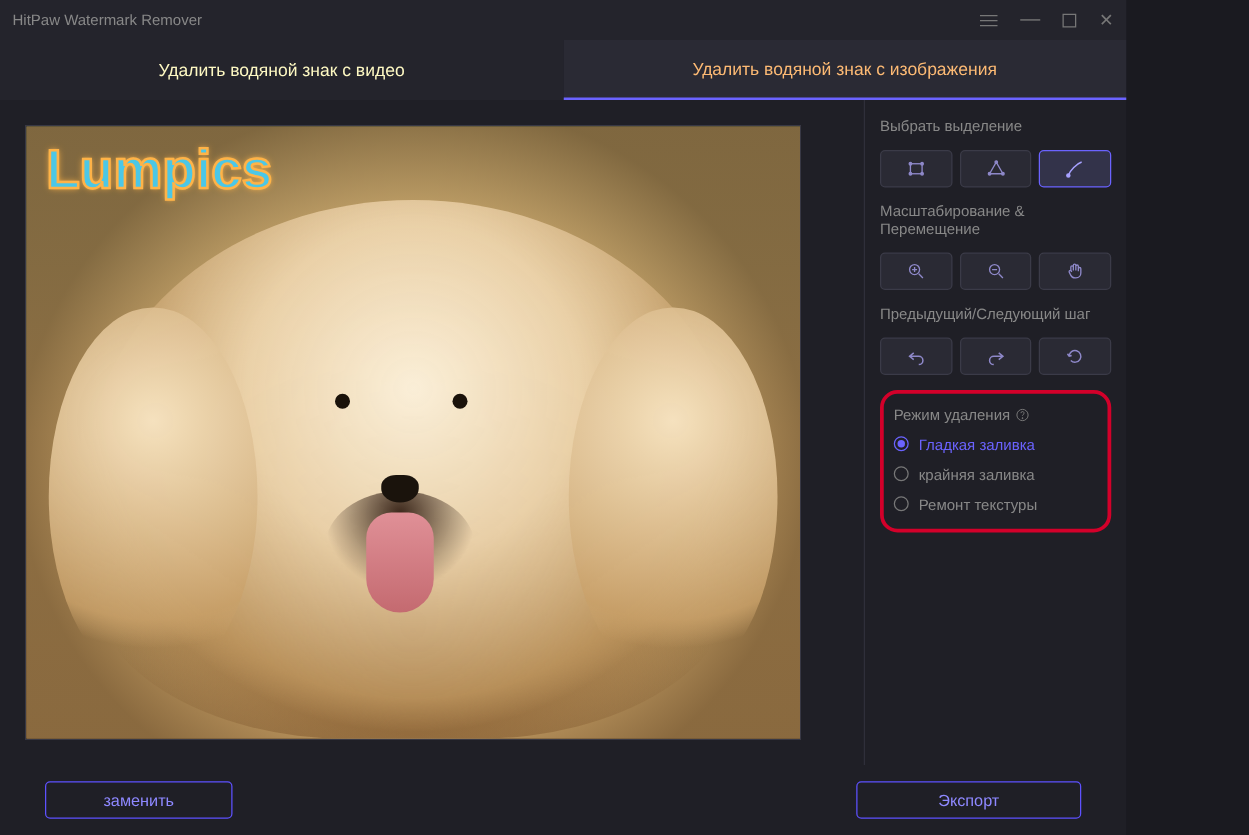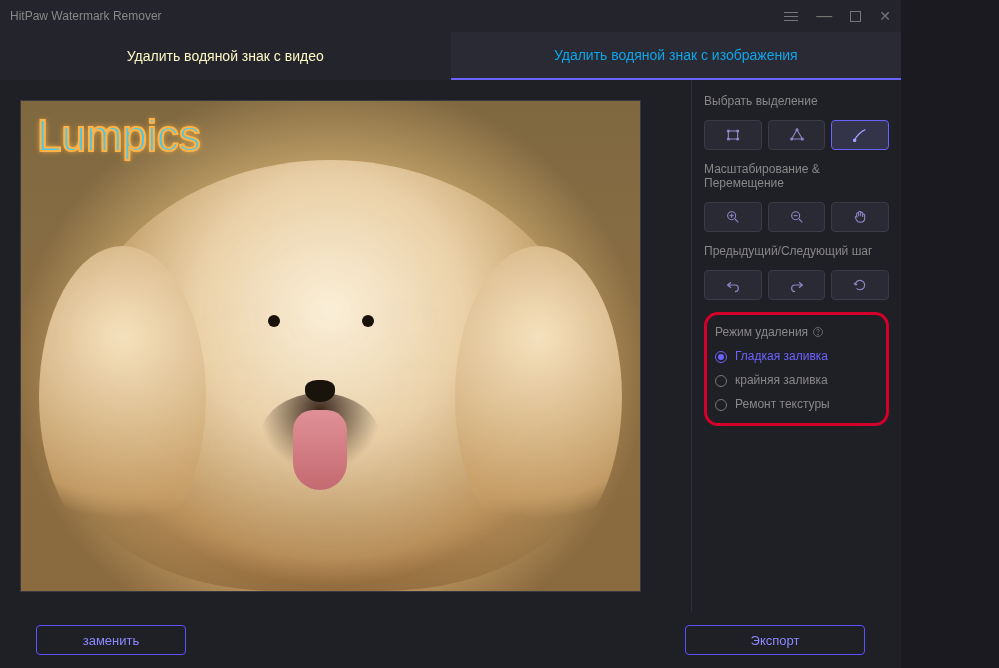--- a/index.html
+++ b/index.html
@@ -10,21 +10,21 @@
   .titlebar { height: 32px; display: flex; align-items: center; justify-content: space-between; padding: 0 10px; background: #24242c; }
   .titlebar .title { color: #888; font-size: 12px; }
   .winctl { display: flex; gap: 18px; align-items: center; }
   .winctl span, .winctl svg { color: #777; cursor: pointer; }
   .winctl .lines { display:inline-flex; flex-direction:column; gap:3px; }
   .winctl .lines i { display:block; width:14px; height:1px; background:#777; }
 
   
   .tabs { display:flex; height: 48px; }
   .tab { flex:1; display:flex; align-items:center; justify-content:center; font-size:14px; color:#fef9c3; cursor:pointer; background:#24242c; }
-  .tab.active { color:#0ea5e9; border-bottom:2px solid #6b63ff; background:#2a2a34; }
+  .tab.active { color:#fdba74; border-bottom:2px solid #6b63ff; background:#2a2a34; }
 
   
   .main { flex:1; display:flex; }
 
   .canvas-area { flex:1; padding: 20px; display:flex; flex-direction:column; }
   .canvas { flex:1; border:1px solid #383844; background:#000; position:relative; overflow:hidden; }
 
   
   .photo {
     position:absolute; inset:0;
@@ -49,37 +49,37 @@
   .nose { position:absolute; left:48%; top:51%; width:30px; height:22px; background:#1a130c; border-radius:40% 40% 50% 50%; transform:translateX(-50%);}
   .tongue { position:absolute; left:48%; top:58%; width:54px; height:80px; background:linear-gradient(#e09097,#c46a70); border-radius:30px 30px 40px 40px; transform:translateX(-50%);}
   .mouth { position:absolute; left:48%; top:54%; width:120px; height:90px; background:radial-gradient(circle at 50% 20%, rgba(40,20,10,0.9), rgba(40,20,10,0) 65%); border-radius:50%; transform:translateX(-50%);}
   .eye { position:absolute; width:12px; height:12px; background:#1a120a; border-radius:50%; top:36%;}
   .eye.l{ left:38%;} .eye.r{ left:56%;}
 
   
   .wm {
     position:absolute; top:10px; left:16px;
     font-family: "Comic Sans MS", cursive, sans-serif;
-    font-size: 44px; font-weight:400;
+    font-size: 44px; font-weight:700;
     color:#4cc7e6;
     -webkit-text-stroke: 2px #ffb347;
     text-shadow: 0 0 6px #ffb347, 0 0 2px #ffce7a;
   }
 
   
   .sidebar { width:210px; padding: 14px 12px; border-left:1px solid #2f2f3a; display:flex; flex-direction:column; gap:12px; font-size:12px;margin-left:30px; }
   .sec-label { color:#888; font-size:12px; display:flex; align-items:center; gap:4px;}
   .toolrow { display:flex; gap:6px; }
   .toolbtn { flex:1; height:30px; border:1px solid #3b3b48; background:#2a2a34; border-radius:4px; display:flex; align-items:center; justify-content:center; cursor:pointer; color:#8e88c9;}
   .toolbtn.active { border-color:#6b63ff; color:#a7a1ff; background:#33334a; }
 
   .mode-box {
     border:3px solid #d3002a; border-radius:14px; padding:10px 8px 12px; display:flex; flex-direction:column; gap:10px;
   }
-  .radio { display:flex; align-items:flex-end; gap:8px; cursor:pointer; color:#888; }
+  .radio { display:flex; align-items:flex-start; gap:8px; cursor:pointer; color:#888; }
   .radio .dot { width:12px; height:12px; border:1.5px solid #777; border-radius:50%; display:inline-block; position:relative;}
   .radio.sel { color:#6b63ff; }
   .radio.sel .dot { border-color:#6b63ff;}
   .radio.sel .dot::after{ content:""; position:absolute; inset:2px; border-radius:50%; background:#6b63ff;}
 
   .primary-btn { background:#5e51ff; color:#fff; height:32px; border-radius:4px; display:flex; align-items:center; justify-content:center; font-size:13px; cursor:pointer; }
 
   
   .footer { height:56px; display:flex; align-items:center; justify-content:space-between; padding:0 36px; }
   .ghost-btn { border:1px solid #5e51ff; color:#8e88ff; height:30px; min-width:150px; padding:0 20px; border-radius:4px; background:transparent; display:flex; align-items:center; justify-content:center; font-size:13px; cursor:pointer;}

